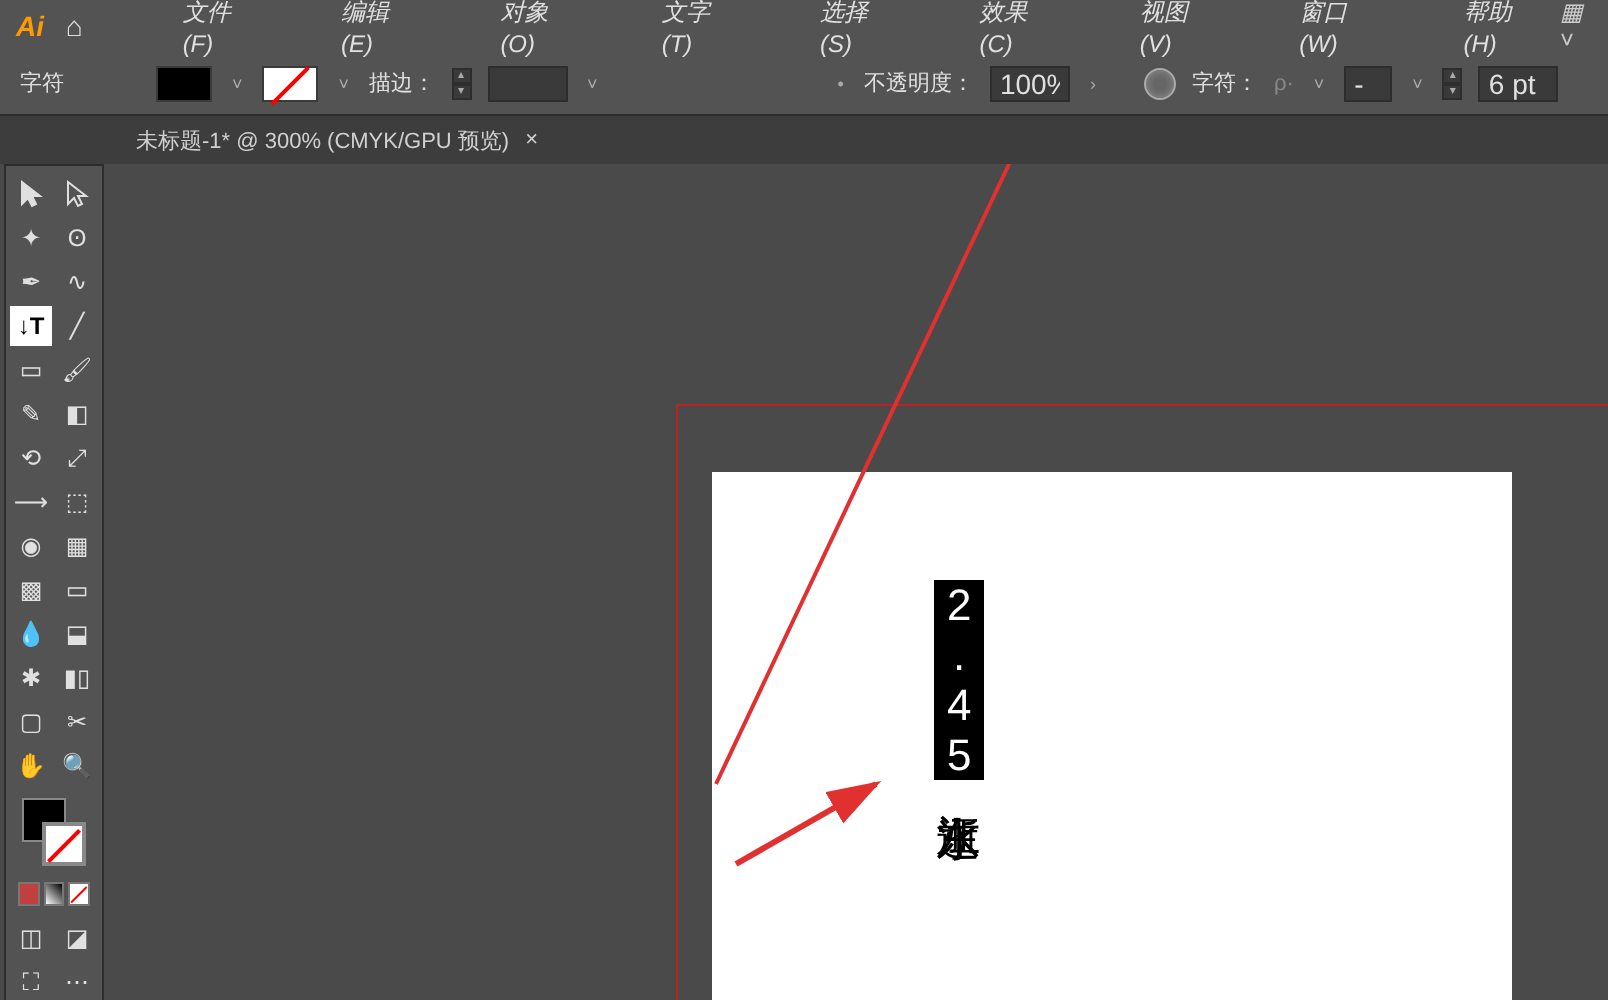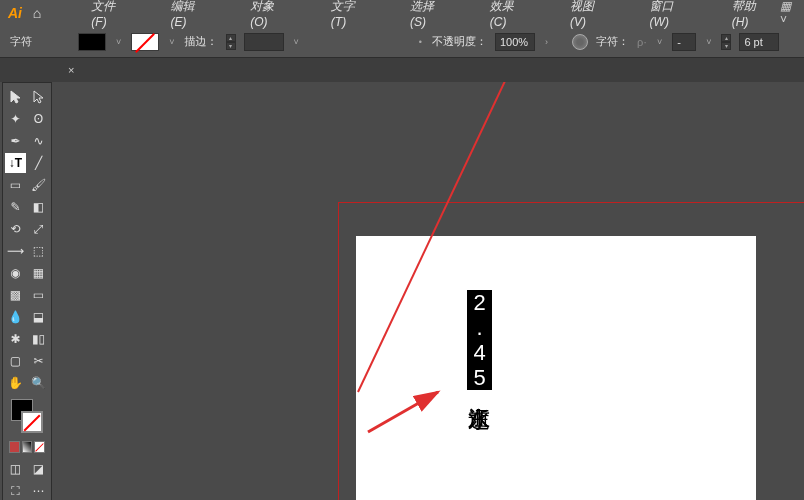--- a/index.html
+++ b/index.html
@@ -11,21 +11,21 @@
 .home-icon { color:#e0e0e0; font-size:14px; }
 .menu-item { cursor:pointer;margin-left:40px; }
 
 
 .optionsbar { height:32px; background:#535353; display:flex; align-items:center; padding:0 10px; gap:8px; color:#e0e0e0; font-size:11px; border-bottom:1px solid #2d2d2d; }
 .label { color:#e0e0e0; }
 .color-swatch { width:28px; height:18px; border:1px solid #3a3a3a; display:flex; }
 .swatch-black { flex:1; background:#000; }
 .swatch-none { flex:1; background:#fff; position:relative; }
 .swatch-none::after { content:""; position:absolute; left:0; right:0; top:50%; height:2px; background:red; transform:rotate(-45deg); }
-.input-field { background:#3a3a3a; border:1px solid #2d2d2d; color:#e0e0e0; height:18px; padding:0 4px; font-size:11px; }
+.input-field { background:#3a3a3a; border:1px solid #2d2d2d; color:#e0e0e0; height:18px; padding:0 4px; font-size:14px; }
 .w-small { width:40px; }
 .globe-icon { width:16px; height:16px; border:1px solid #aaa; border-radius:50%; display:inline-block; background:radial-gradient(circle,#666 30%,#888); }
 .font-input { width:110px; }
 
 
 .tabbar { height:24px; background:#3d3d3d; display:flex; align-items:center; padding-left:60px; color:#d0d0d0; font-size:11px; }
 .doc-tab { display:flex; align-items:center; gap:8px; padding:0 8px; }
 .tab-close { cursor:pointer; }
 
 
@@ -106,20 +106,21 @@
   <span class="chev">˅</span>
   <div class="stepper">
       <div>▴</div>
       <div>▾</div>
     </div>
   <input class="input-field w-small" value="6 pt" style="">
 </div>
 
 <div class="tabbar">
   <div class="doc-tab">
+    <span>未标题-1* @ 300% (CMYK/GPU 预览)</span>
     <span class="tab-close">×</span>
   </div>
 </div>
 
 <div class="toolpanel">
   <div class="tool-row">
       <div class="tool">
         <svg viewBox="0 0 16 16">
           <path d="M3 2l0 11 3-3 2 4 2-1-2-4 4 0z"></path>
         </svg>

